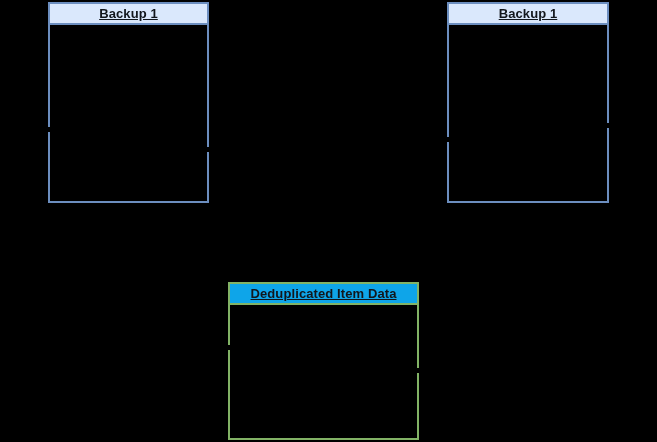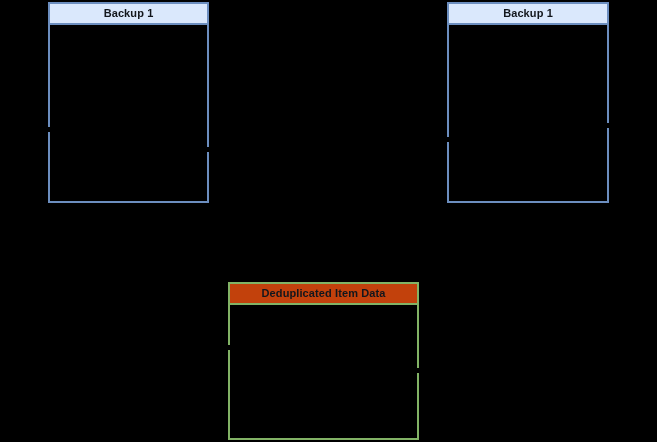--- a/index.html
+++ b/index.html
@@ -43,26 +43,27 @@
     box-sizing: border-box;
     border-bottom-style: solid;
     border-bottom-width: 2px;
     display: flex;
     align-items: center;
     justify-content: center;
     overflow: hidden;
     white-space: nowrap;
   }
   .container-box .box-header-label {
-    font-size: 11px;
+    font-size: 13px;
     font-weight: bold;
     line-height: 11px;
     color: #12161c;
     letter-spacing: 0.1px;
     text-align: right;
+    text-decoration: underline;
   }
   .container-box .box-body {
     position: absolute;
     left: 0;
     right: 0;
     top: 21px;
     bottom: 0;
     background: #000000;
   }
 
@@ -73,21 +74,21 @@
   .theme-blue .box-header {
     background: #dae8fc;
     border-bottom-color: #6c8ebf;
   }
 
   
   .theme-green {
     border-color: #82b366;
   }
   .theme-green .box-header {
-    background: #c2410c;
+    background: #0ea5e9;
     border-bottom-color: #82b366;
   }
 
   
   .edge-nub {
     position: absolute;
     width: 3px;
     height: 5px;
     background: #000000;
   }

